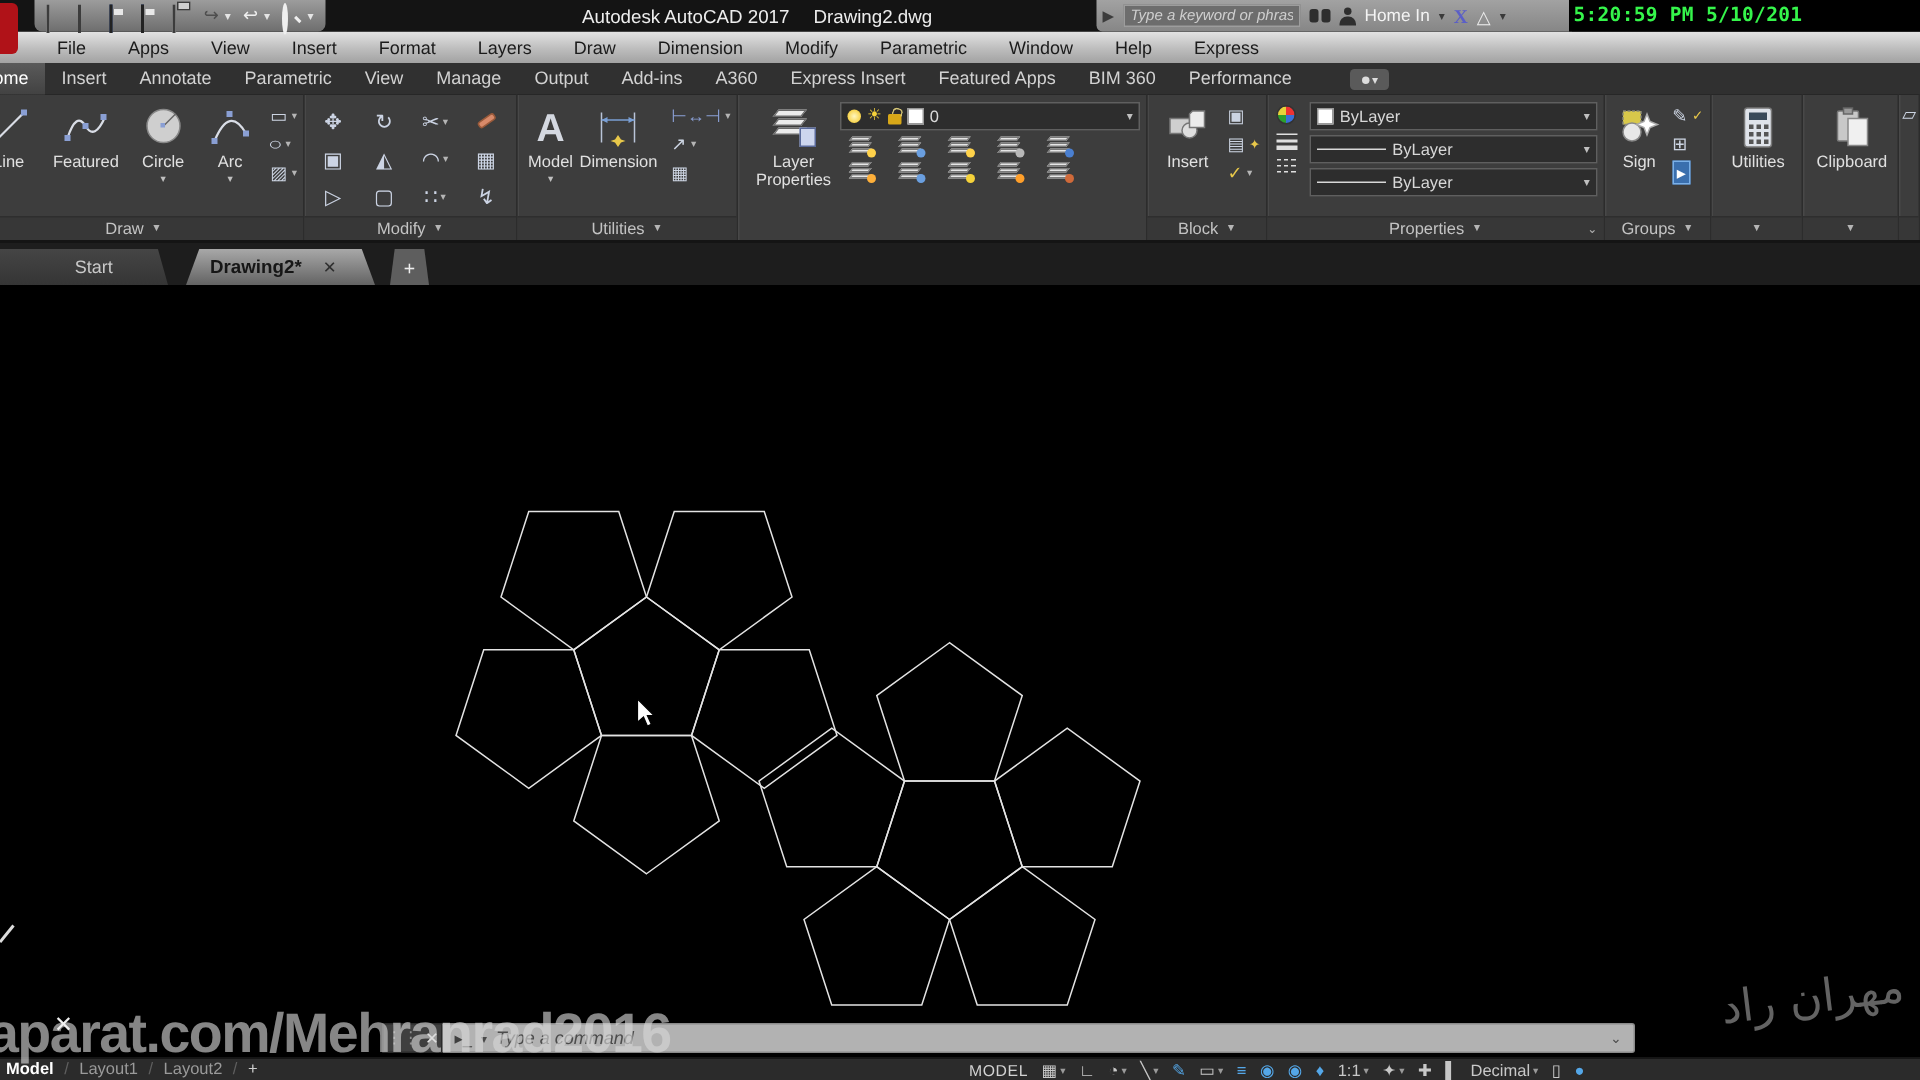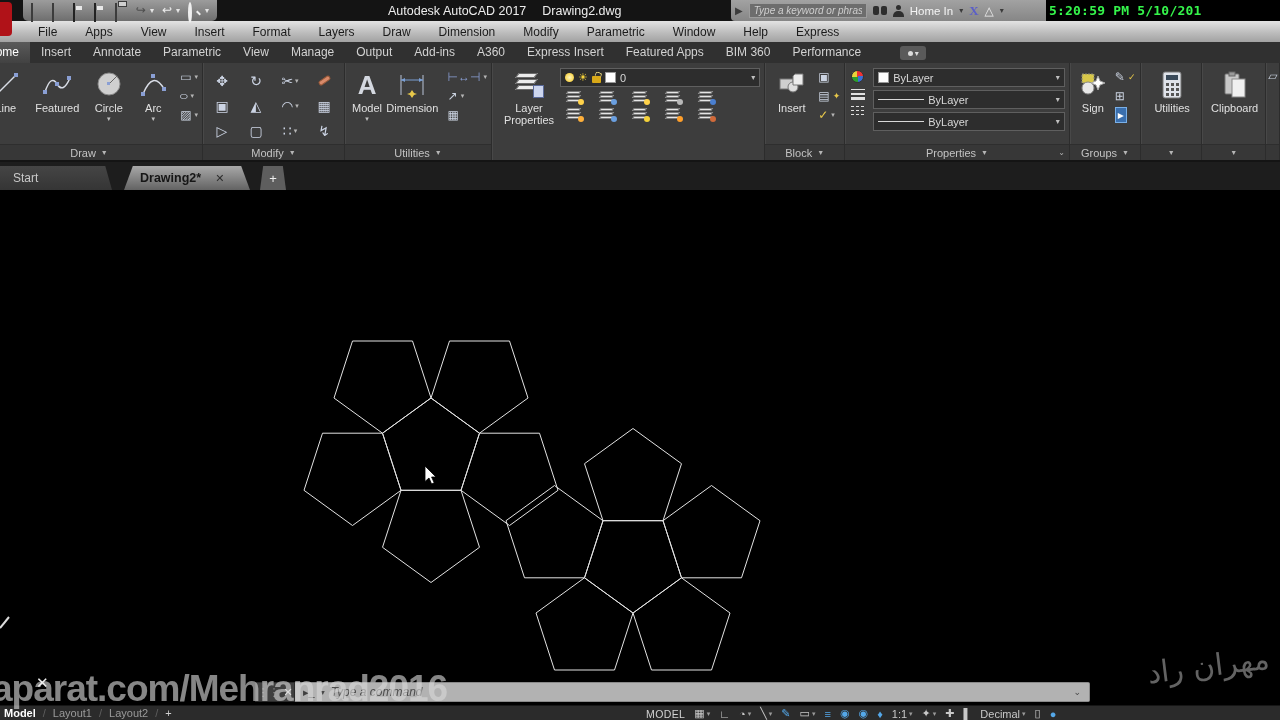--- a/index.html
+++ b/index.html
@@ -103,21 +103,21 @@
   .lwt{width:14px;height:11px;display:flex;flex-direction:column;justify-content:space-between;}
   .lwt i{display:block;background:#e0e0e0;}
   .ltp{width:14px;height:9px;display:flex;flex-direction:column;justify-content:space-between;}
   .ltp i{display:block;height:1px;background:repeating-linear-gradient(90deg,#e0e0e0 0 3px,transparent 3px 5px);}
 
   
   .filetabs{position:absolute;left:0;top:162px;width:1280px;height:28px;background:#1d1d1d;z-index:26;
             display:flex;align-items:flex-end;}
   .ftab{position:relative;height:24px;display:flex;align-items:center;}
   .ftab-start{width:112px;background:linear-gradient(#454545,#353535);color:#c9c9c9;font-size:12px;
-              padding-left:13px;clip-path:polygon(0 0,94% 0,100% 100%,0 100%);}
+              padding-left:13px;clip-path:polygon(0 0,94% 0,100% 100%,0 100%);justify-content:center;}
   .ftab-active{width:126px;margin-left:12px;background:linear-gradient(#a8a8a8,#636363);color:#161616;
                font-size:12.5px;font-weight:bold;padding-left:16px;gap:14px;
                clip-path:polygon(7% 0,93% 0,100% 100%,0 100%);}
   .ftab-active .closex{font-weight:normal;color:#2e2e2e;font-size:11px;}
   .ftab-plus{width:26px;margin-left:10px;background:#5e5e5e;color:#eee;font-size:13px;justify-content:center;
              clip-path:polygon(12% 0,88% 0,100% 100%,0 100%);}
 
   
   .canvas-svg{position:absolute;left:0;top:0;z-index:5;}
 

